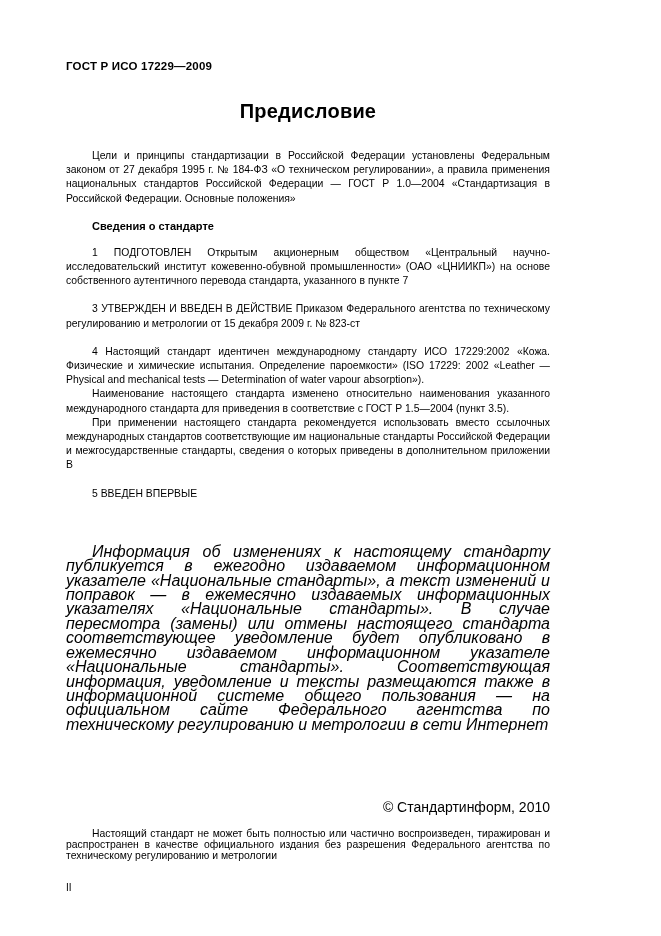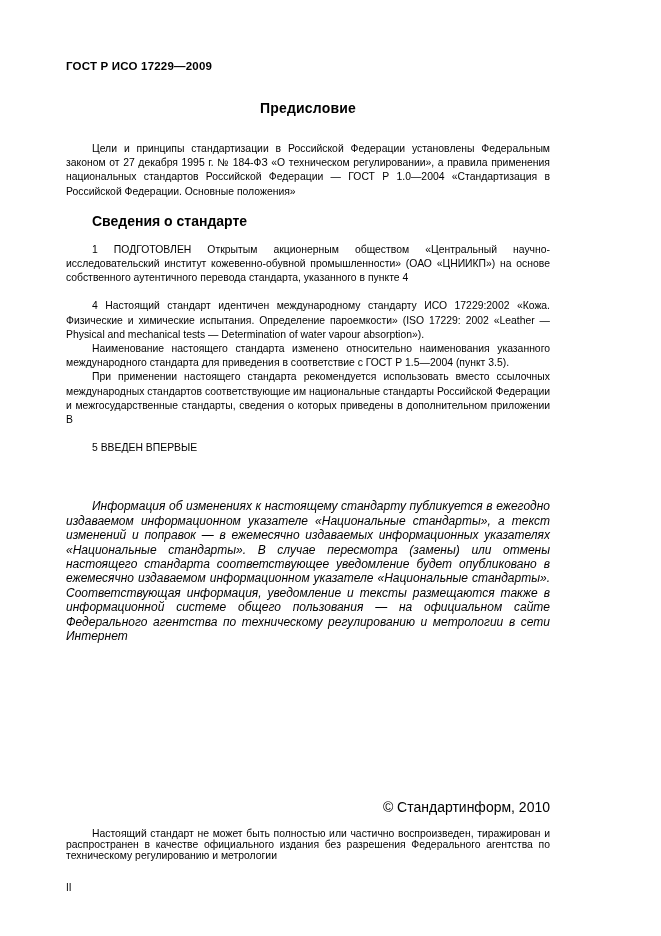--- a/index.html
+++ b/index.html
@@ -23,51 +23,51 @@
     box-sizing: border-box;
     padding: 60px 62px 0 66px;
   }
   .doc-code {
     font-size: 11.5px;
     font-weight: bold;
     letter-spacing: 0.2px;
     margin: 0 0 28px 0;
   }
   .doc-title {
-    font-size: 14px;
+    font-size: 20px;
     font-weight: bold;
     text-align: center;
     margin: 0 0 26px 0;
     letter-spacing: 0.2px;
   }
   p {
     font-size: 10.4px;
     line-height: 14.2px;
     text-align: justify;
     margin: 0 0 10px 0;
     text-indent: 26px;
   }
   p.tight {
     margin-bottom: 0;
   }
   .section-head {
-    font-size: 14px;
+    font-size: 11px;
     font-weight: bold;
     margin: 0 0 12px 0;
     text-indent: 26px;
   }
   .spaced {
     margin-top: 14px;
   }
   .italic-block {
     margin-top: 44px;
   }
   .italic-block p {
     font-style: italic;
-    font-size: 12px;
+    font-size: 16px;
     line-height: 14.4px;
   }
   .copyright {
     font-size: 14px;
     text-align: right;
     margin: 0;
     text-indent: 0;
   }
   .copyright-wrap {
     position: absolute;
@@ -99,23 +99,24 @@
 <div class="page">
 
   <div class="doc-code">ГОСТ Р ИСО 17229—2009</div>
 
   <div class="doc-title">Предисловие</div>
 
   <p>Цели и принципы стандартизации в Российской Федерации установлены Федеральным законом от 27 декабря 1995 г. № 184-ФЗ «О техническом регулировании», а правила применения национальных стандартов Российской Федерации — ГОСТ Р 1.0—2004 «Стандартизация в Российской Федерации. Основные положения»</p>
 
   <div class="section-head spaced">Сведения о стандарте</div>
 
-  <p class="spaced">1  ПОДГОТОВЛЕН Открытым акционерным обществом «Центральный научно-исследовательский институт кожевенно-обувной промышленности» (ОАО «ЦНИИКП») на основе собственного аутентичного перевода стандарта, указанного в пункте 4</p>
+  <p class="spaced">1  ПОДГОТОВЛЕН Открытым акционерным обществом «Центральный научно-исследовательский институт кожевенно-обувной промышленности» (ОАО «ЦНИИКП») на основе собственного аутентичного перевода стандарта, указанного в пункте 7</p>
 
 
+  <p class="spaced">3  УТВЕРЖДЕН И ВВЕДЕН В ДЕЙСТВИЕ Приказом Федерального агентства по техническому регулированию и метрологии от 15 декабря 2009 г. № 823-ст</p>
 
   <p class="spaced tight">4  Настоящий стандарт идентичен международному стандарту ИСО 17229:2002 «Кожа. Физические и химические испытания. Определение пароемкости» (ISO 17229: 2002 «Leather — Physical and mechanical tests — Determination of water vapour absorption»).</p>
 
   <p class="tight">Наименование настоящего стандарта изменено относительно наименования указанного международного стандарта для приведения в соответствие с ГОСТ Р 1.5—2004 (пункт 3.5).</p>
 
   <p>При применении настоящего стандарта рекомендуется использовать вместо ссылочных международных стандартов соответствующие им национальные стандарты Российской Федерации и межгосударственные стандарты, сведения о которых приведены в дополнительном приложении В</p>
 
   <p class="spaced">5  ВВЕДЕН ВПЕРВЫЕ</p>
 
   <div class="italic-block">

